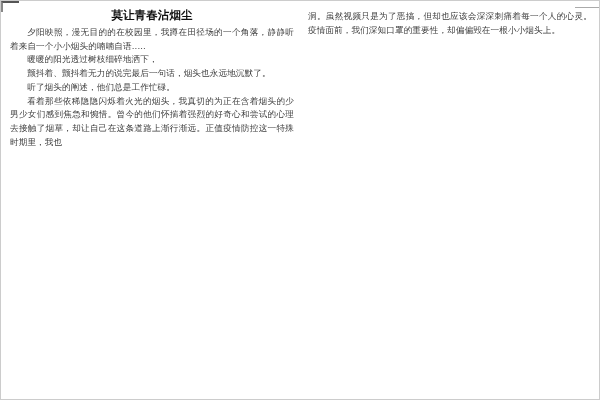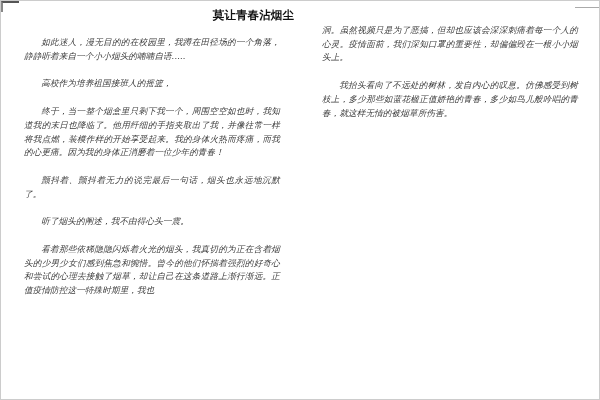--- a/index.html
+++ b/index.html
@@ -53,46 +53,43 @@
     line-height: 13.7px;
     text-align: justify;
     text-justify: inter-ideograph;
     letter-spacing: 0.1px;
   }
   .col.right { padding-top: 7px; }
   .doc-title {
     font-size: 11.5px;
     font-weight: bold;
     color: #111111;
-    text-align: right;
+    text-align: center;
     margin: 5px 0 4px 0;
     line-height: 14px;
   }
   p {
-    margin: 14px;
+    margin: 0;
     text-indent: 2em;
-    font-style: italic;
   }
   p.no-indent { text-indent: 0; }
 </style>
 </head>
 <body>
 
 <div class="page">
   <div class="corner-mark-tl"></div>
   <div class="corner-mark-tr"></div>
 
   <div class="columns">
     <div class="col left">
       <div class="doc-title">莫让青春沾烟尘</div>
-      <p>如此迷人，漫无目的的在校园里，我蹲在田径场的一个角落，静静听着来自一个小小烟头的喃喃自语.....</p>
-      <p>高校作为培养祖国接班人的摇篮，</p>
-      <p>终于，当一整个烟盒里只剩下我一个，周围空空如也时，我知道我的末日也降临了。他用纤细的手指夹取出了我，并像往常一样将我点燃，装模作样的开始享受起来。我的身体火热而疼痛，而我的心更痛。因为我的身体正消磨着一位少年的青春！</p>
+      <p>夕阳映照，漫无目的的在校园里，我蹲在田径场的一个角落，静静听着来自一个小小烟头的喃喃自语.....</p>
+      <p>暖暖的阳光透过树枝细碎地洒下，</p>
       <p>颤抖着、颤抖着无力的说完最后一句话，烟头也永远地沉默了。</p>
-      <p>听了烟头的阐述，我不由得心头一震。</p>
+      <p>听了烟头的阐述，他们总是工作忙碌。</p>
       <p>看着那些依稀隐隐闪烁着火光的烟头，我真切的为正在含着烟头的少男少女们感到焦急和惋惜。曾今的他们怀揣着强烈的好奇心和尝试的心理去接触了烟草，却让自己在这条道路上渐行渐远。正值疫情防控这一特殊时期里，我也</p>
     </div>
     <div class="col right">
       <p class="no-indent">洞。虽然视频只是为了恶搞，但却也应该会深深刺痛着每一个人的心灵。疫情面前，我们深知口罩的重要性，却偏偏毁在一根小小烟头上。</p>
-      <p>我抬头看向了不远处的树林，发自内心的叹息。仿佛感受到树枝上，多少那些如蓝花楹正值娇艳的青春，多少如鸟儿般吟唱的青春，就这样无情的被烟草所伤害。</p>
     </div>
   </div>
 </div>
 
 </body></html>

